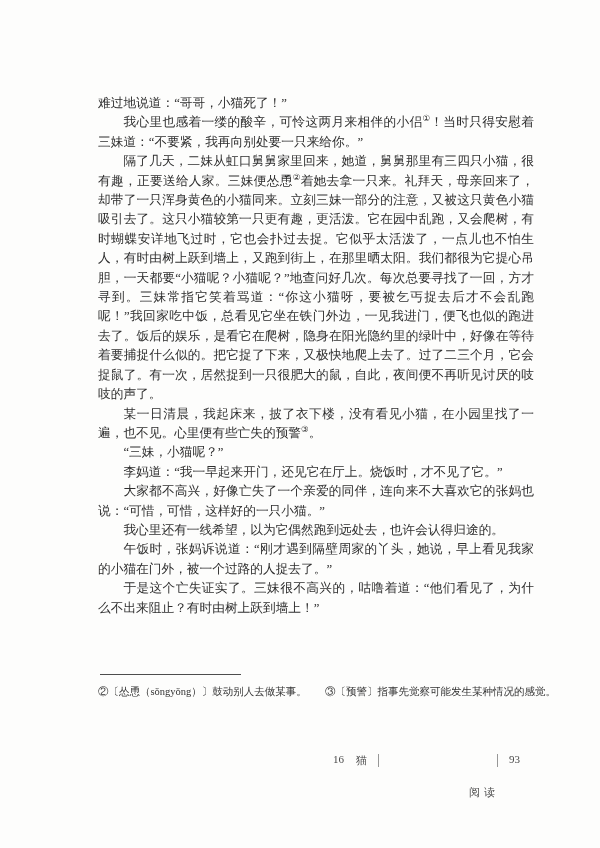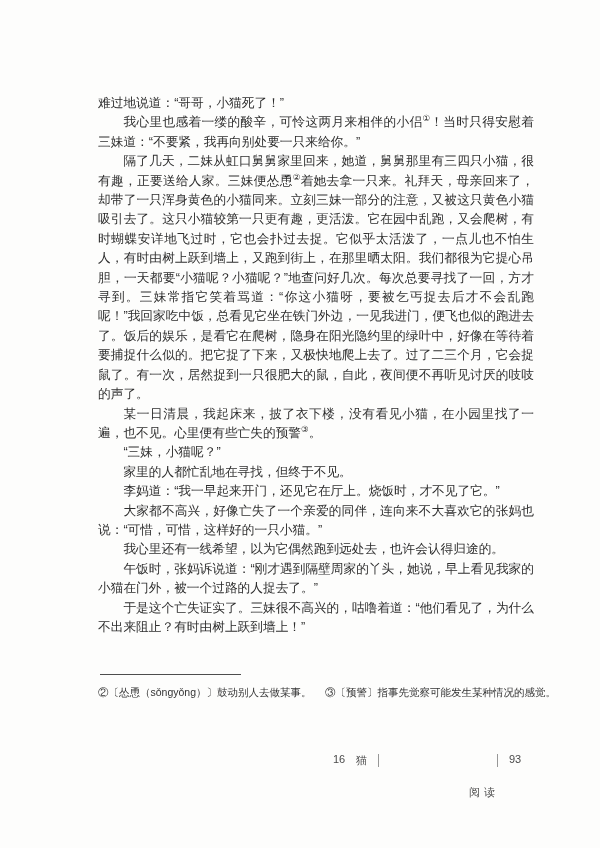--- a/index.html
+++ b/index.html
@@ -6,21 +6,21 @@
     margin: 0;
     padding: 0;
     background: #ffffff;
   }
   .page {
     position: relative;
     width: 600px;
     height: 848px;
     background: #fdfdfc;
     overflow: hidden;
-    font-family: Liberation Sans, sans-serif;
+    font-family: Liberation Serif, serif;
   }
   
   .article-body {
     position: absolute;
     left: 98px;
     top: 94px;
     width: 436px;
     font-size: 12.7px;
     line-height: 19.4px;
     color: #2e2e2e;
@@ -96,21 +96,20 @@
 <body>
 
 <div class="page">
 
   <div class="article-body">
     <p>难过地说道：“哥哥，小猫死了！”</p>
     <p class="indent">我心里也感着一缕的酸辛，可怜这两月来相伴的小侣<sup>①</sup>！当时只得安慰着三妹道：“不要紧，我再向别处要一只来给你。”</p>
     <p class="indent">隔了几天，二妹从虹口舅舅家里回来，她道，舅舅那里有三四只小猫，很有趣，正要送给人家。三妹便怂恿<sup>②</sup>着她去拿一只来。礼拜天，母亲回来了，却带了一只浑身黄色的小猫同来。立刻三妹一部分的注意，又被这只黄色小猫吸引去了。这只小猫较第一只更有趣，更活泼。它在园中乱跑，又会爬树，有时蝴蝶安详地飞过时，它也会扑过去捉。它似乎太活泼了，一点儿也不怕生人，有时由树上跃到墙上，又跑到街上，在那里晒太阳。我们都很为它提心吊胆，一天都要“小猫呢？小猫呢？”地查问好几次。每次总要寻找了一回，方才寻到。三妹常指它笑着骂道：“你这小猫呀，要被乞丐捉去后才不会乱跑呢！”我回家吃中饭，总看见它坐在铁门外边，一见我进门，便飞也似的跑进去了。饭后的娱乐，是看它在爬树，隐身在阳光隐约里的绿叶中，好像在等待着要捕捉什么似的。把它捉了下来，又极快地爬上去了。过了二三个月，它会捉鼠了。有一次，居然捉到一只很肥大的鼠，自此，夜间便不再听见讨厌的吱吱的声了。</p>
     <p class="indent">某一日清晨，我起床来，披了衣下楼，没有看见小猫，在小园里找了一遍，也不见。心里便有些亡失的预警<sup>③</sup>。</p>
     <p class="indent">“三妹，小猫呢？”</p>
-    <p class="indent">家里的人都忙乱地在寻找，但终于不见。</p>
     <p class="indent">李妈道：“我一早起来开门，还见它在厅上。烧饭时，才不见了它。”</p>
     <p class="indent">大家都不高兴，好像亡失了一个亲爱的同伴，连向来不大喜欢它的张妈也说：“可惜，可惜，这样好的一只小猫。”</p>
     <p class="indent">我心里还有一线希望，以为它偶然跑到远处去，也许会认得归途的。</p>
     <p class="indent">午饭时，张妈诉说道：“刚才遇到隔壁周家的丫头，她说，早上看见我家的小猫在门外，被一个过路的人捉去了。”</p>
     <p class="indent">于是这个亡失证实了。三妹很不高兴的，咕噜着道：“他们看见了，为什么不出来阻止？有时由树上跃到墙上！”</p>
   </div>
 
   <div class="footnote-divider"></div>
 
   <div class="footnotes-left">

